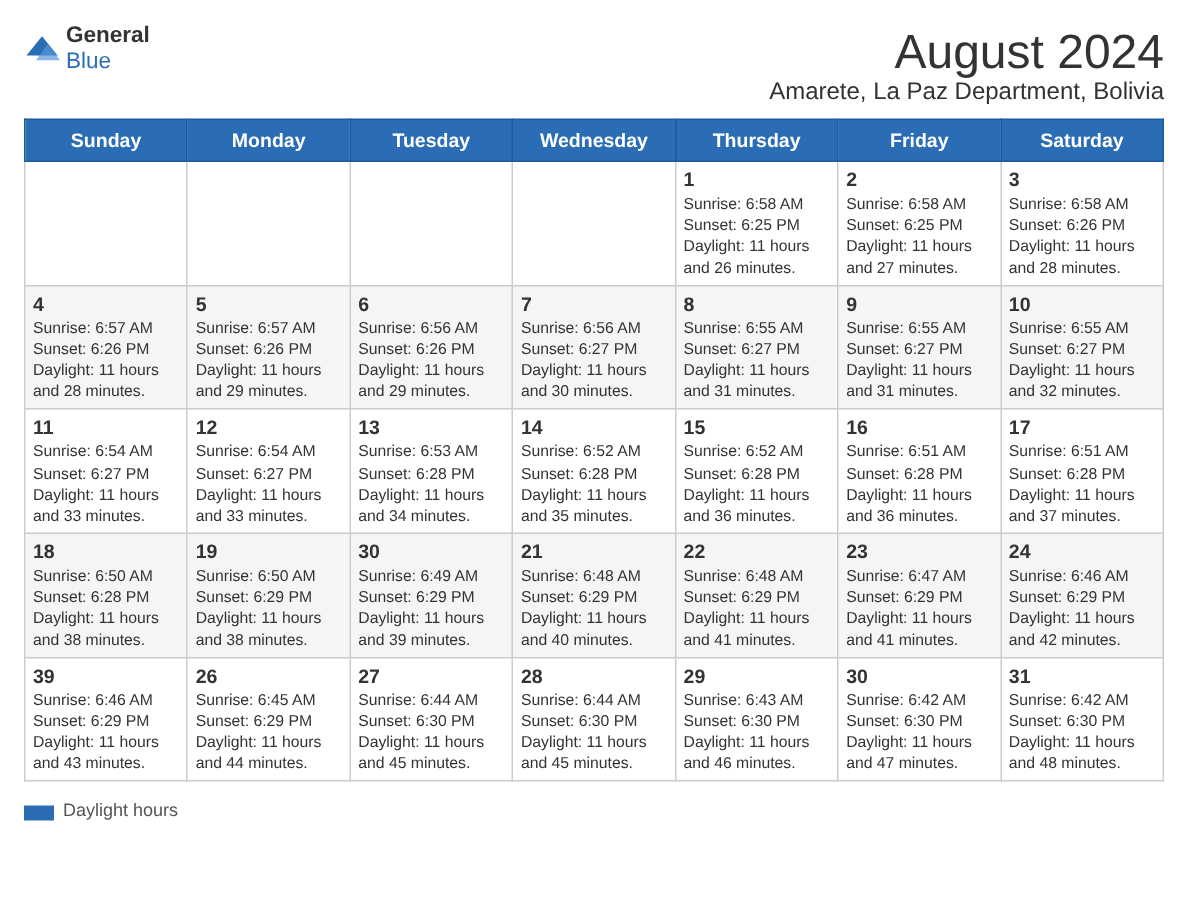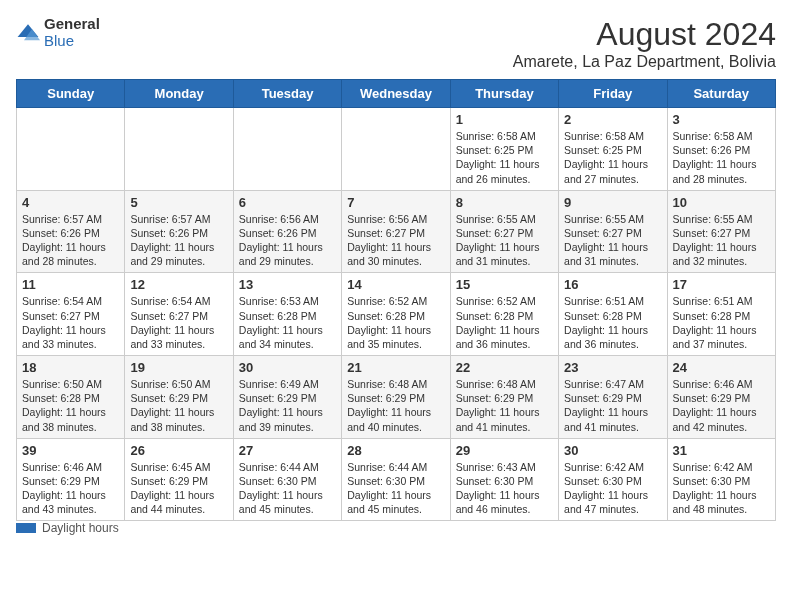--- a/index.html
+++ b/index.html
@@ -256,16 +256,16 @@
           <div class="day-info">Sunrise: 6:42 AM<br>Sunset: 6:30 PM<br>Daylight: 11 hours and 47 minutes.</div>
         </td>
         <td>
           <span class="day-number">31</span>
           <div class="day-info">Sunrise: 6:42 AM<br>Sunset: 6:30 PM<br>Daylight: 11 hours and 48 minutes.</div>
         </td>
       </tr>
     </tbody>
 </table>
 
-<div style="margin-top:0; font-size:12px; color:#555; display:flex; align-items:center; gap:6px;">
+<div style="margin-top:12px; font-size:12px; color:#555; display:flex; align-items:flex-end; gap:6px;">
   <div style="width:20px;height:10px;background:#2a6db5;display:inline-block;"></div>
   <span>Daylight hours</span>
 </div>
 
 </body></html>

